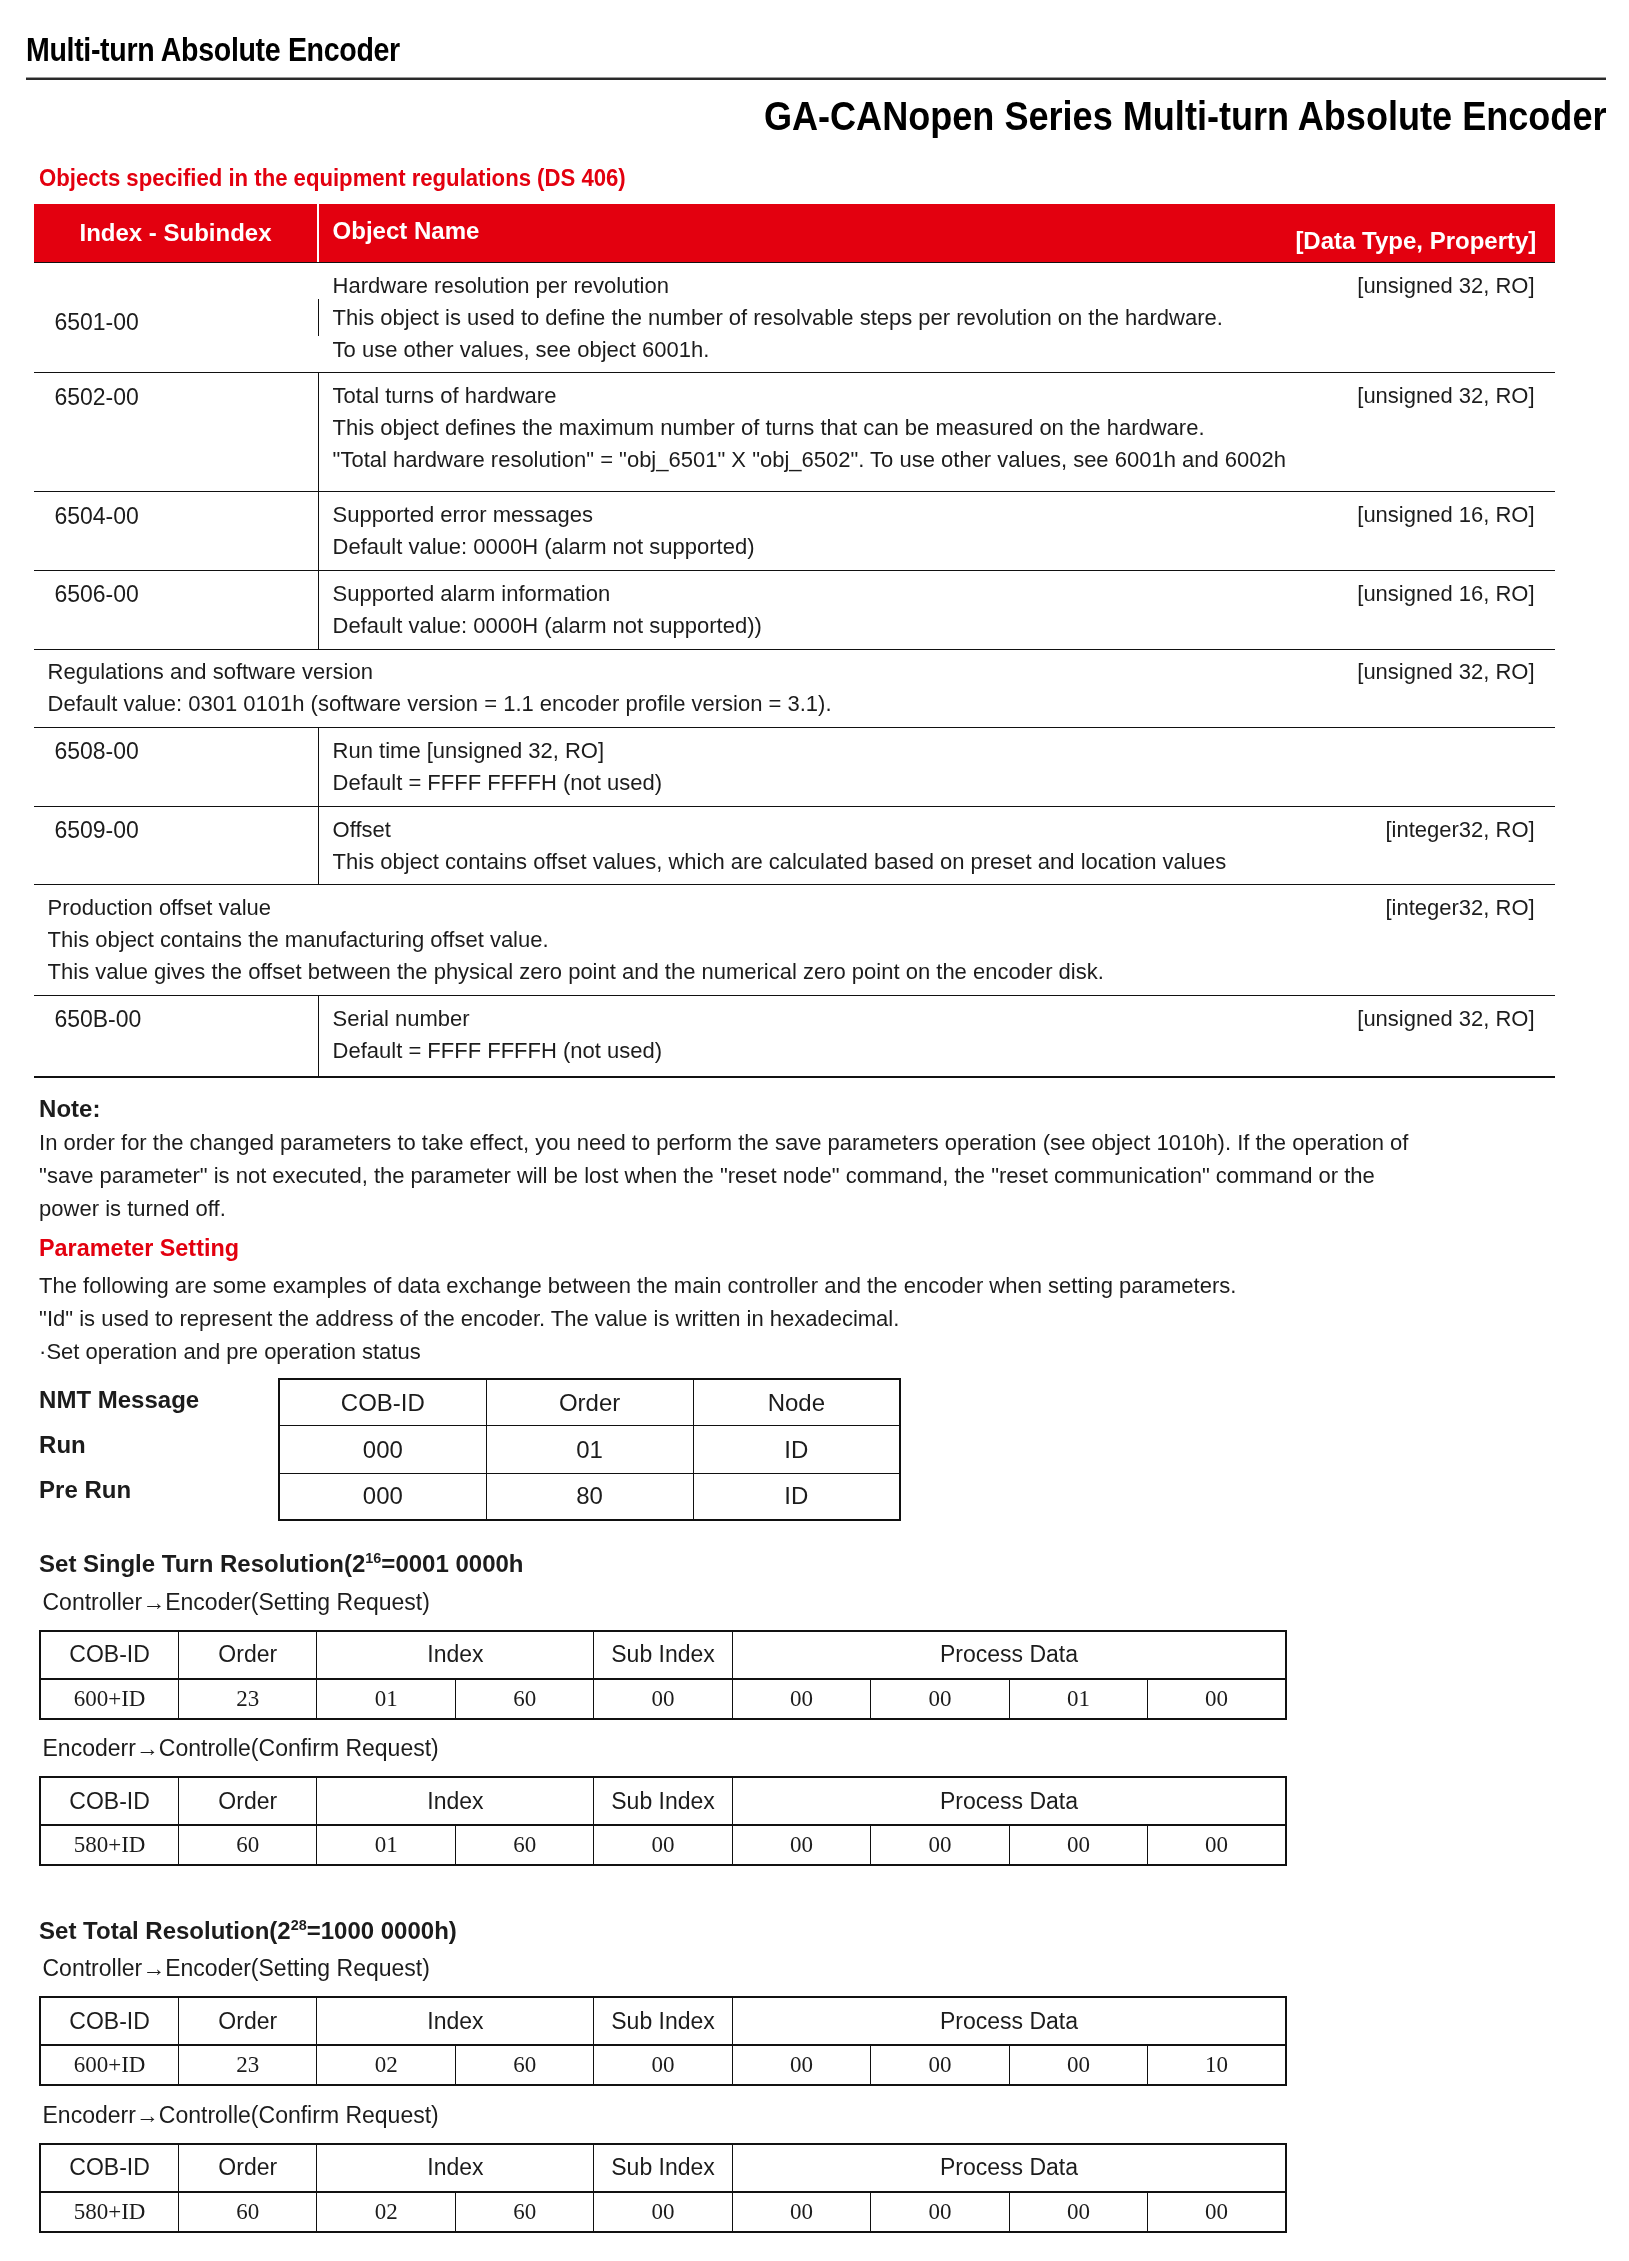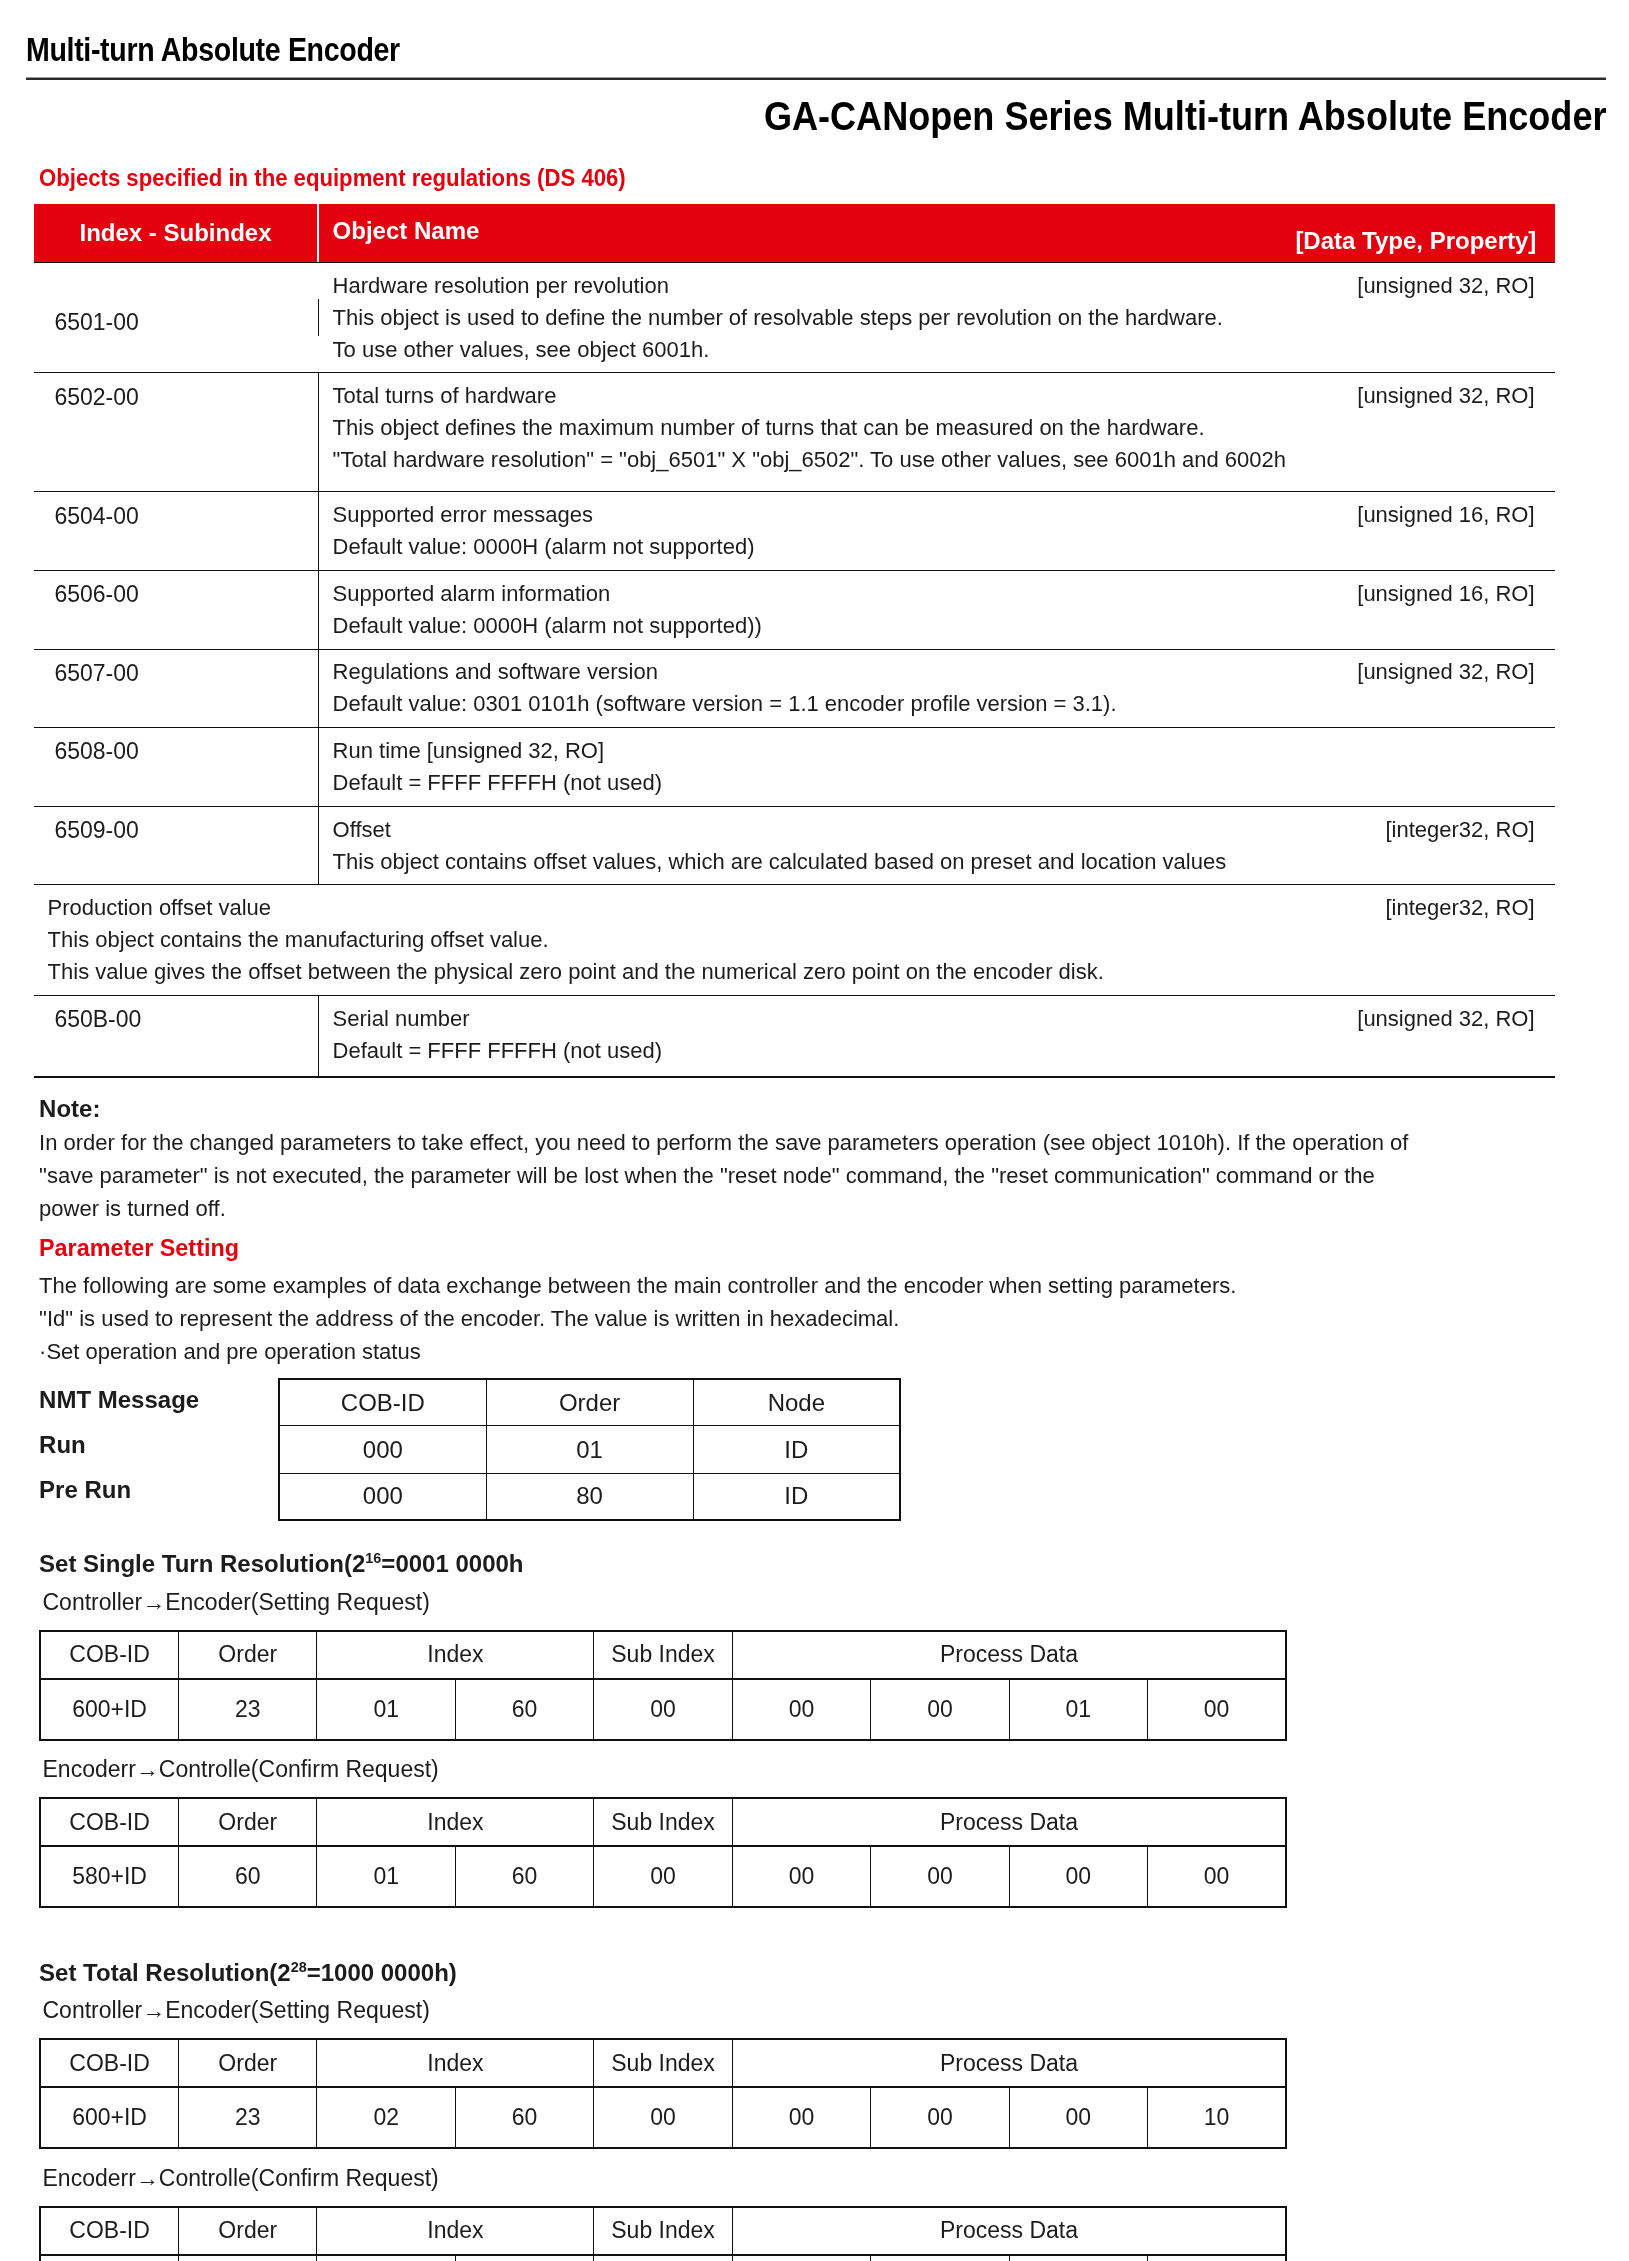--- a/index.html
+++ b/index.html
@@ -71,21 +71,21 @@
   
   .sdo-title { margin:20.4px 0 0 13.6px; font-size:24px; font-weight:bold; line-height:32px; }
   .sdo-title sup { font-size:14.4px; }
   .sdo-label { margin:6.8px 0 12px 17px; font-size:23px; line-height:31px; }
   .sdo-table {
     border-collapse:collapse; border:2.5px solid #111; table-layout:fixed;
     width:1248px; margin:0 0 13.6px 13.6px;
   }
   .sdo-table td { border:1.7px solid #111; text-align:center; vertical-align:middle; font-size:23px; }
   .sdo-table tr.hd td { height:48px; border-bottom:2.5px solid #111; }
-  .sdo-table tr.dt td { height:61px; }
+  .sdo-table tr.dt td { height:40px;font-family:Liberation Serif, serif; }
   .gap-lg { height:8.5px; }
 </style>
 </head>
 <body>
 
 <div class="page">
 
   <div class="h1">Multi-turn Absolute Encoder</div>
   <div class="rule"></div>
   <div class="h2">GA-CANopen Series Multi-turn Absolute Encoder</div>
@@ -143,21 +143,20 @@
         <div class="obj-l1">
             <span>Supported alarm information</span>
             <span class="tp">[unsigned 16, RO]</span>
           </div>
         <div class="dl">Default value: 0000H (alarm not supported))</div>
 
       </div>
     </div>
 
     <div class="obj-row r5">
-      <div class="obj-c1">6507-00</div>
       <div class="obj-c2">
         <div class="obj-l1">
             <span>Regulations and software version</span>
             <span class="tp">[unsigned 32, RO]</span>
           </div>
         <div class="dl">Default value: 0301 0101h (software version = 1.1 encoder profile version = 3.1).</div>
 
       </div>
     </div>
 

